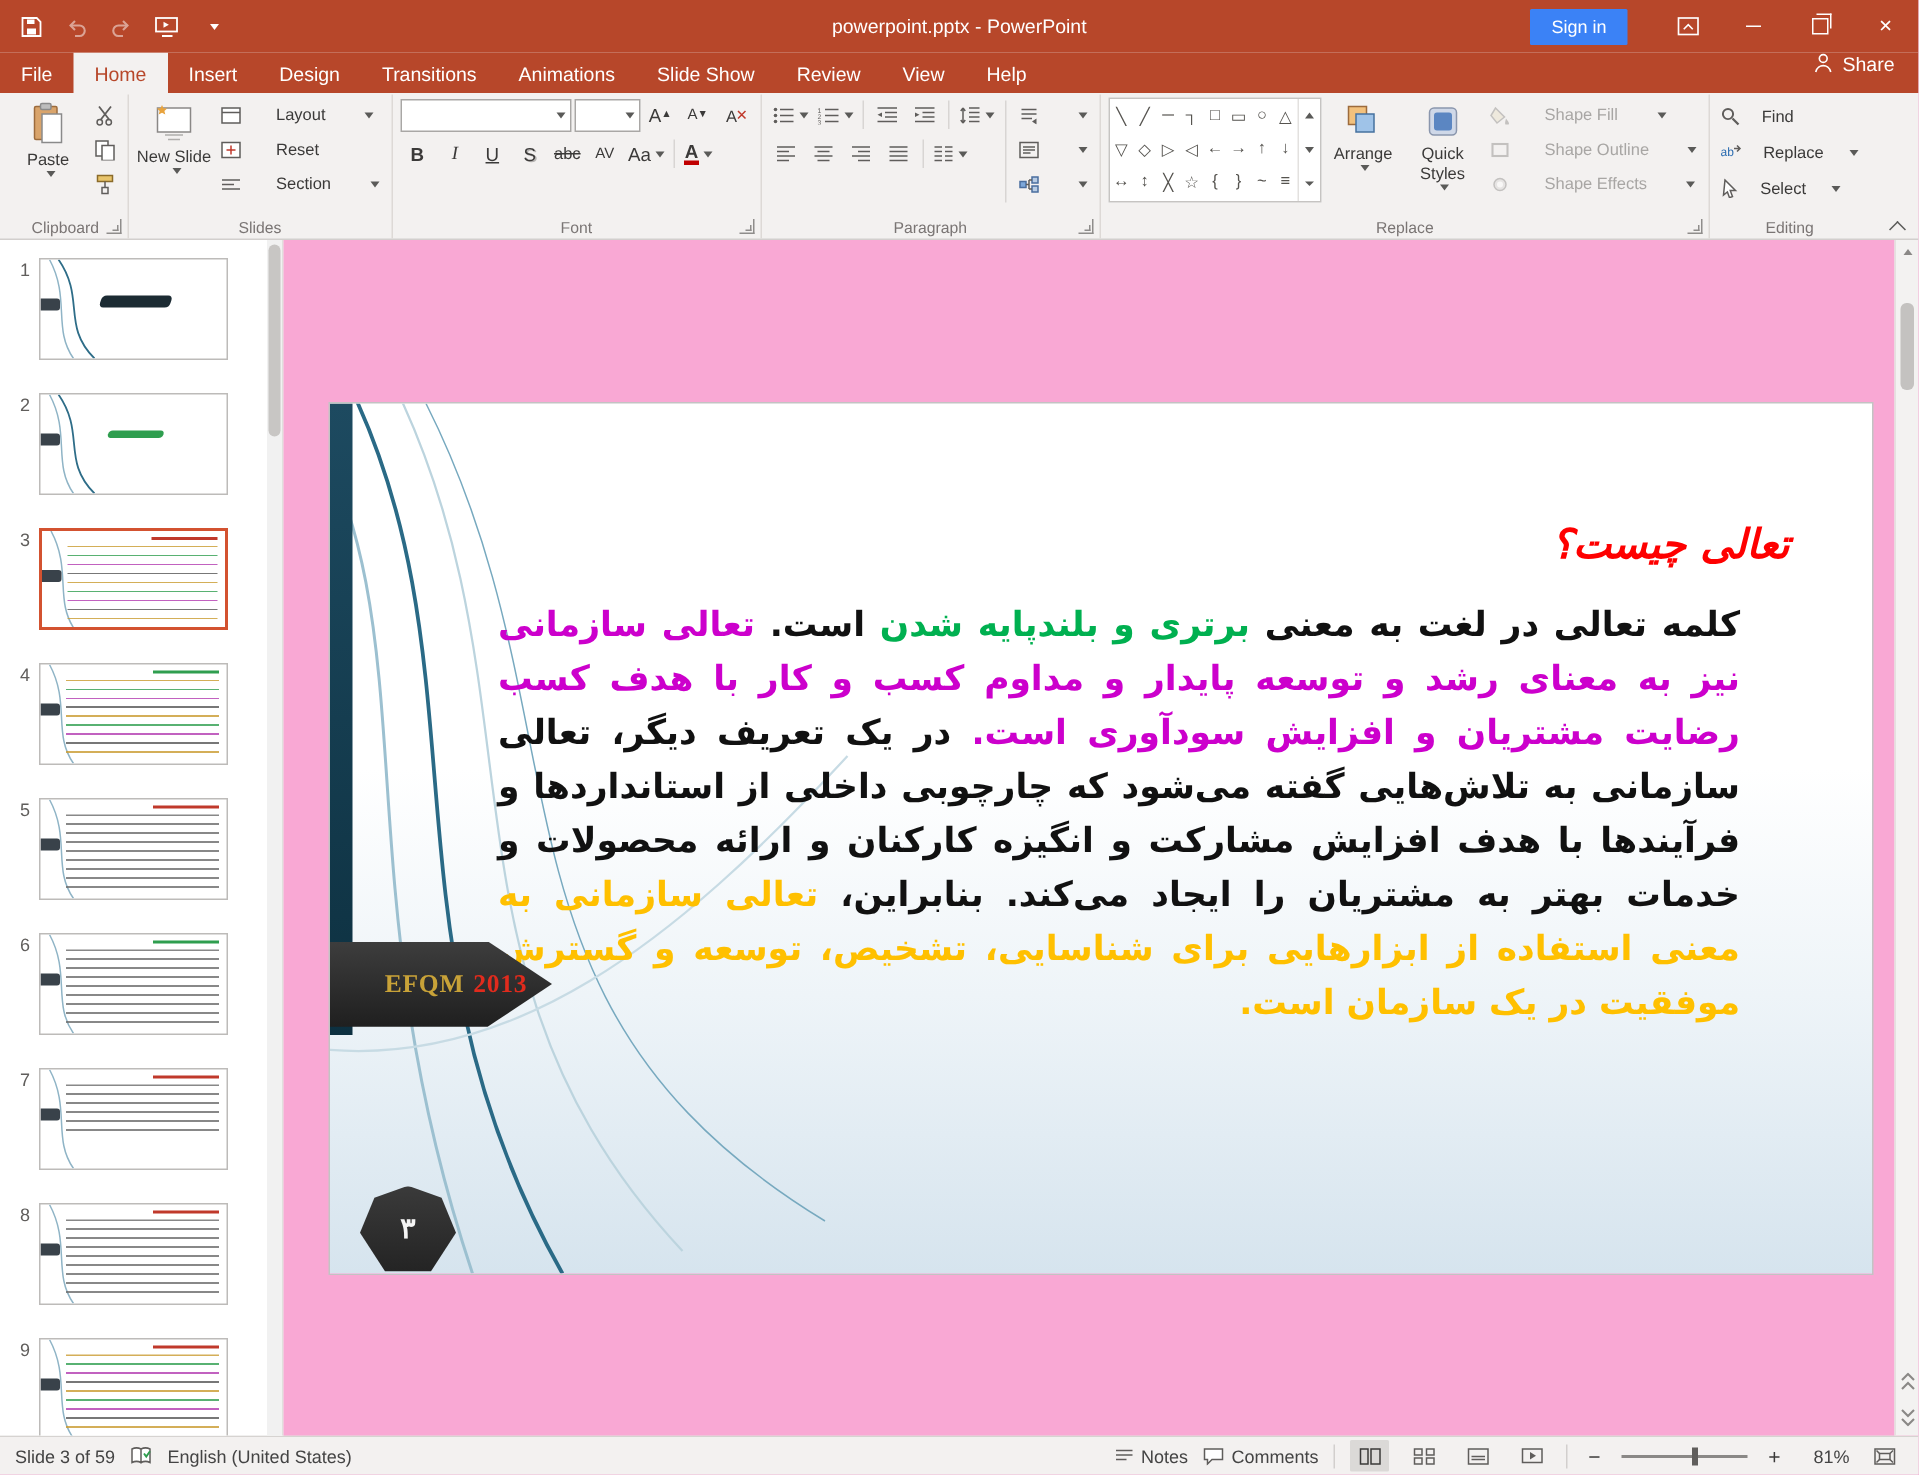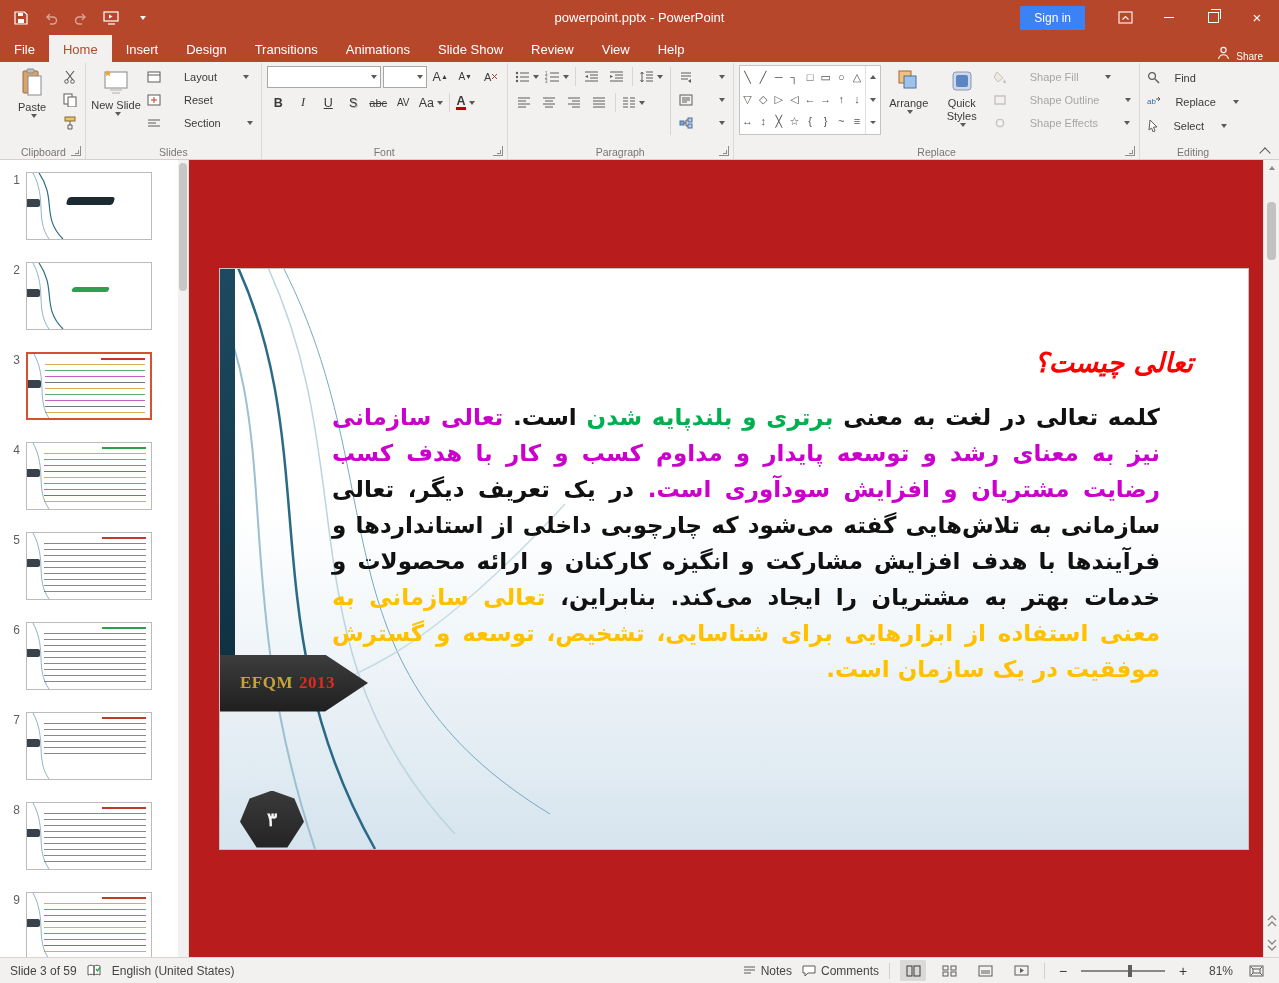--- a/index.html
+++ b/index.html
@@ -17,21 +17,21 @@
   .winbtn{width:44px;height:35px;display:flex;align-items:center;justify-content:center;font-size:15px}
   .minbar{width:10px;height:1px;background:#fff;display:block}
   .restorebox{width:9px;height:9px;border:1px solid #fff;display:block;position:relative}
   .restorebox:before{content:"";position:absolute;left:2px;top:-4px;width:9px;height:9px;border:1px solid #fff;border-bottom:none;border-left:none}
 
   
   .tabrow{height:27px;background:#b7472a;display:flex;align-items:stretch;color:#fff;font-size:13px;flex:0 0 auto}
   .tab{padding:5px 14px 4px;display:flex;align-items:center}
   .tab.active{background:#f3f1f0;color:#b7472a}
   .tellme{display:flex;align-items:center;gap:6px;padding:0 12px;font-size:13px;font-style:italic}
-  .share{margin-left:auto;display:flex;align-items:flex-end;gap:6px;padding:0 16px;font-size:10px}
+  .share{margin-left:auto;display:flex;align-items:flex-start;gap:6px;padding:0 16px;font-size:13px}
 
   
   .ribbon{height:96px;background:#f3f1f0;border-bottom:1px solid #d2cfcd;display:flex;align-items:stretch;padding:1px 0 0 2px;flex:0 0 auto;position:relative}
   .group{position:relative;padding:2px 5px 17px 5px;border-right:1px solid #ddd9d6}
   .g-body{display:flex;gap:3px;align-items:flex-start;height:72px}
   .g-label{position:absolute;bottom:1px;left:0;right:0;text-align:center;font-size:10.5px;color:#7a7574}
   .launcher{position:absolute;bottom:3px;right:4px;width:9px;height:9px;border-right:1px solid #8f8d8b;border-bottom:1px solid #8f8d8b}
   .launcher:before{content:"";position:absolute;right:1px;bottom:1px;width:3px;height:3px;border-right:1px solid #8f8d8b;border-bottom:1px solid #8f8d8b}
   .bigbtn{width:50px;display:flex;flex-direction:column;align-items:center;font-size:11px;color:#3b3a39;line-height:13px;text-align:center;padding-top:2px}
   .bigbtn svg{margin:1px 0 3px}
@@ -71,35 +71,35 @@
   .marker{position:absolute;left:0;top:40%;width:13px;height:8px;background:#39424a;border-radius:0 2px 2px 0}
   .mtitle{position:absolute;left:32%;top:36%;width:38%;height:8px;background:#1c2b33;border-radius:3px;transform:skewX(-18deg)}
   .mtitle.grn{background:#2f9e4f;height:5px;width:30%;left:36%}
   .thead{position:absolute;right:5px;top:4px;width:44px;height:2px;background:#c0392b}
   .thead.grn{background:#2f9e4f}
   .tlines{position:absolute;left:17px;right:5px;top:10px;bottom:5px;background:repeating-linear-gradient(180deg,#6a6a6a 0 1px,transparent 1px 6px);opacity:.8}
   .tlines.mix{background:repeating-linear-gradient(180deg,#c99a2e 0 1px,transparent 1px 6px,#2f9e4f 6px 7px,transparent 7px 12px,#b23ab0 12px 13px,transparent 13px 18px,#555 18px 19px,transparent 19px 24px)}
   .tscroll{position:absolute;right:0;top:0;bottom:0;width:10px;background:#f1f1f1}
   .tthumb{position:absolute;right:1px;top:3px;width:8px;height:128px;background:#c8c6c4;border-radius:4px}
 
-  .editor{flex:1;position:relative;background:#b91c1c;display:flex;align-items:center;justify-content:center;min-width:0}
+  .editor{flex:1;position:relative;background:#f9a8d4;display:flex;align-items:center;justify-content:center;min-width:0}
   .vscroll{position:absolute;top:0;right:0;bottom:0;width:15px;background:#f3f2f1;border-left:1px solid #e3e1df;display:flex;flex-direction:column;align-items:center;z-index:3}
   .varr{height:16px;width:100%;display:flex;align-items:center;justify-content:center}
   .vthumb{width:9px;height:58px;background:#c4c2c0;border-radius:4px;margin-top:26px}
   .vspace{flex:1}
   .navbtn{height:24px;width:100%;display:flex;align-items:center;justify-content:center}
 
   
   .slide{width:1028px;height:580px;position:relative;overflow:hidden;background:linear-gradient(180deg,#ffffff 0%,#ffffff 42%,#eef4f8 68%,#d6e4ee 100%);box-shadow:0 0 0 1px #c3c3c3}
   .vbar{position:absolute;left:0;top:0;width:15px;height:421px;background:linear-gradient(180deg,#1d4a60,#0d3040)}
   .swirls{position:absolute;left:0;top:0}
   .slide-title{position:absolute;top:78px;right:55px;color:#fe0000;font-family:"DejaVu Serif",serif;font-style:italic;font-weight:bold;font-size:27px;direction:rtl}
   .slide-body{position:absolute;top:130px;right:88px;width:828px;direction:rtl;text-align:justify;font-size:23px;line-height:36px;font-weight:bold;color:#111;font-family:"DejaVu Sans",sans-serif}
   .c-black{color:#111}.c-green{color:#00b050}.c-magenta{color:#cc00cc}.c-orange{color:#ffc000}
-  .badge{position:absolute;left:0;top:386px;width:148px;height:57px;background:linear-gradient(180deg,#3d3d3d,#1f1f1f);clip-path:polygon(0 0,71% 0,100% 50%,71% 100%,0 100%);display:flex;align-items:center;justify-content:flex-start;gap:6px;padding-left:20px;box-sizing:border-box;font-family:"Liberation Serif",serif;font-weight:bold;font-size:17px;letter-spacing:.5px}
+  .badge{position:absolute;left:0;top:359px;width:148px;height:57px;background:linear-gradient(180deg,#3d3d3d,#1f1f1f);clip-path:polygon(0 0,71% 0,100% 50%,71% 100%,0 100%);display:flex;align-items:center;justify-content:center;gap:6px;padding-left:20px;box-sizing:border-box;font-family:"Liberation Serif",serif;font-weight:bold;font-size:17px;letter-spacing:.5px}
   .badge .efqm{color:#c8a238}.badge .year{color:#e02b1d}
   .numshape{position:absolute;left:20px;top:522px;width:64px;height:57px;background:linear-gradient(180deg,#3a3a3a,#242424);clip-path:polygon(50% 0%,85% 14%,100% 55%,74% 100%,26% 100%,0% 55%,15% 14%);display:flex;align-items:center;justify-content:center;color:#f5f5f5;font-size:19px;font-weight:bold}
 
   
   .statusbar{height:25px;background:#f3f1f0;border-top:1px solid #d6d3d1;display:flex;align-items:center;font-size:12px;color:#444;padding:0 10px;gap:10px;flex:0 0 auto}
   .sb-right{margin-left:auto;display:flex;align-items:center;gap:10px}
   .sb-item{display:flex;align-items:center;gap:5px}
   .vbtn{width:26px;height:21px;display:flex;align-items:center;justify-content:center;border-radius:1px}
   .vbtn.active{background:#dbd9d7}
   .ztrack{width:84px;height:2px;background:#8a8886;position:relative}

